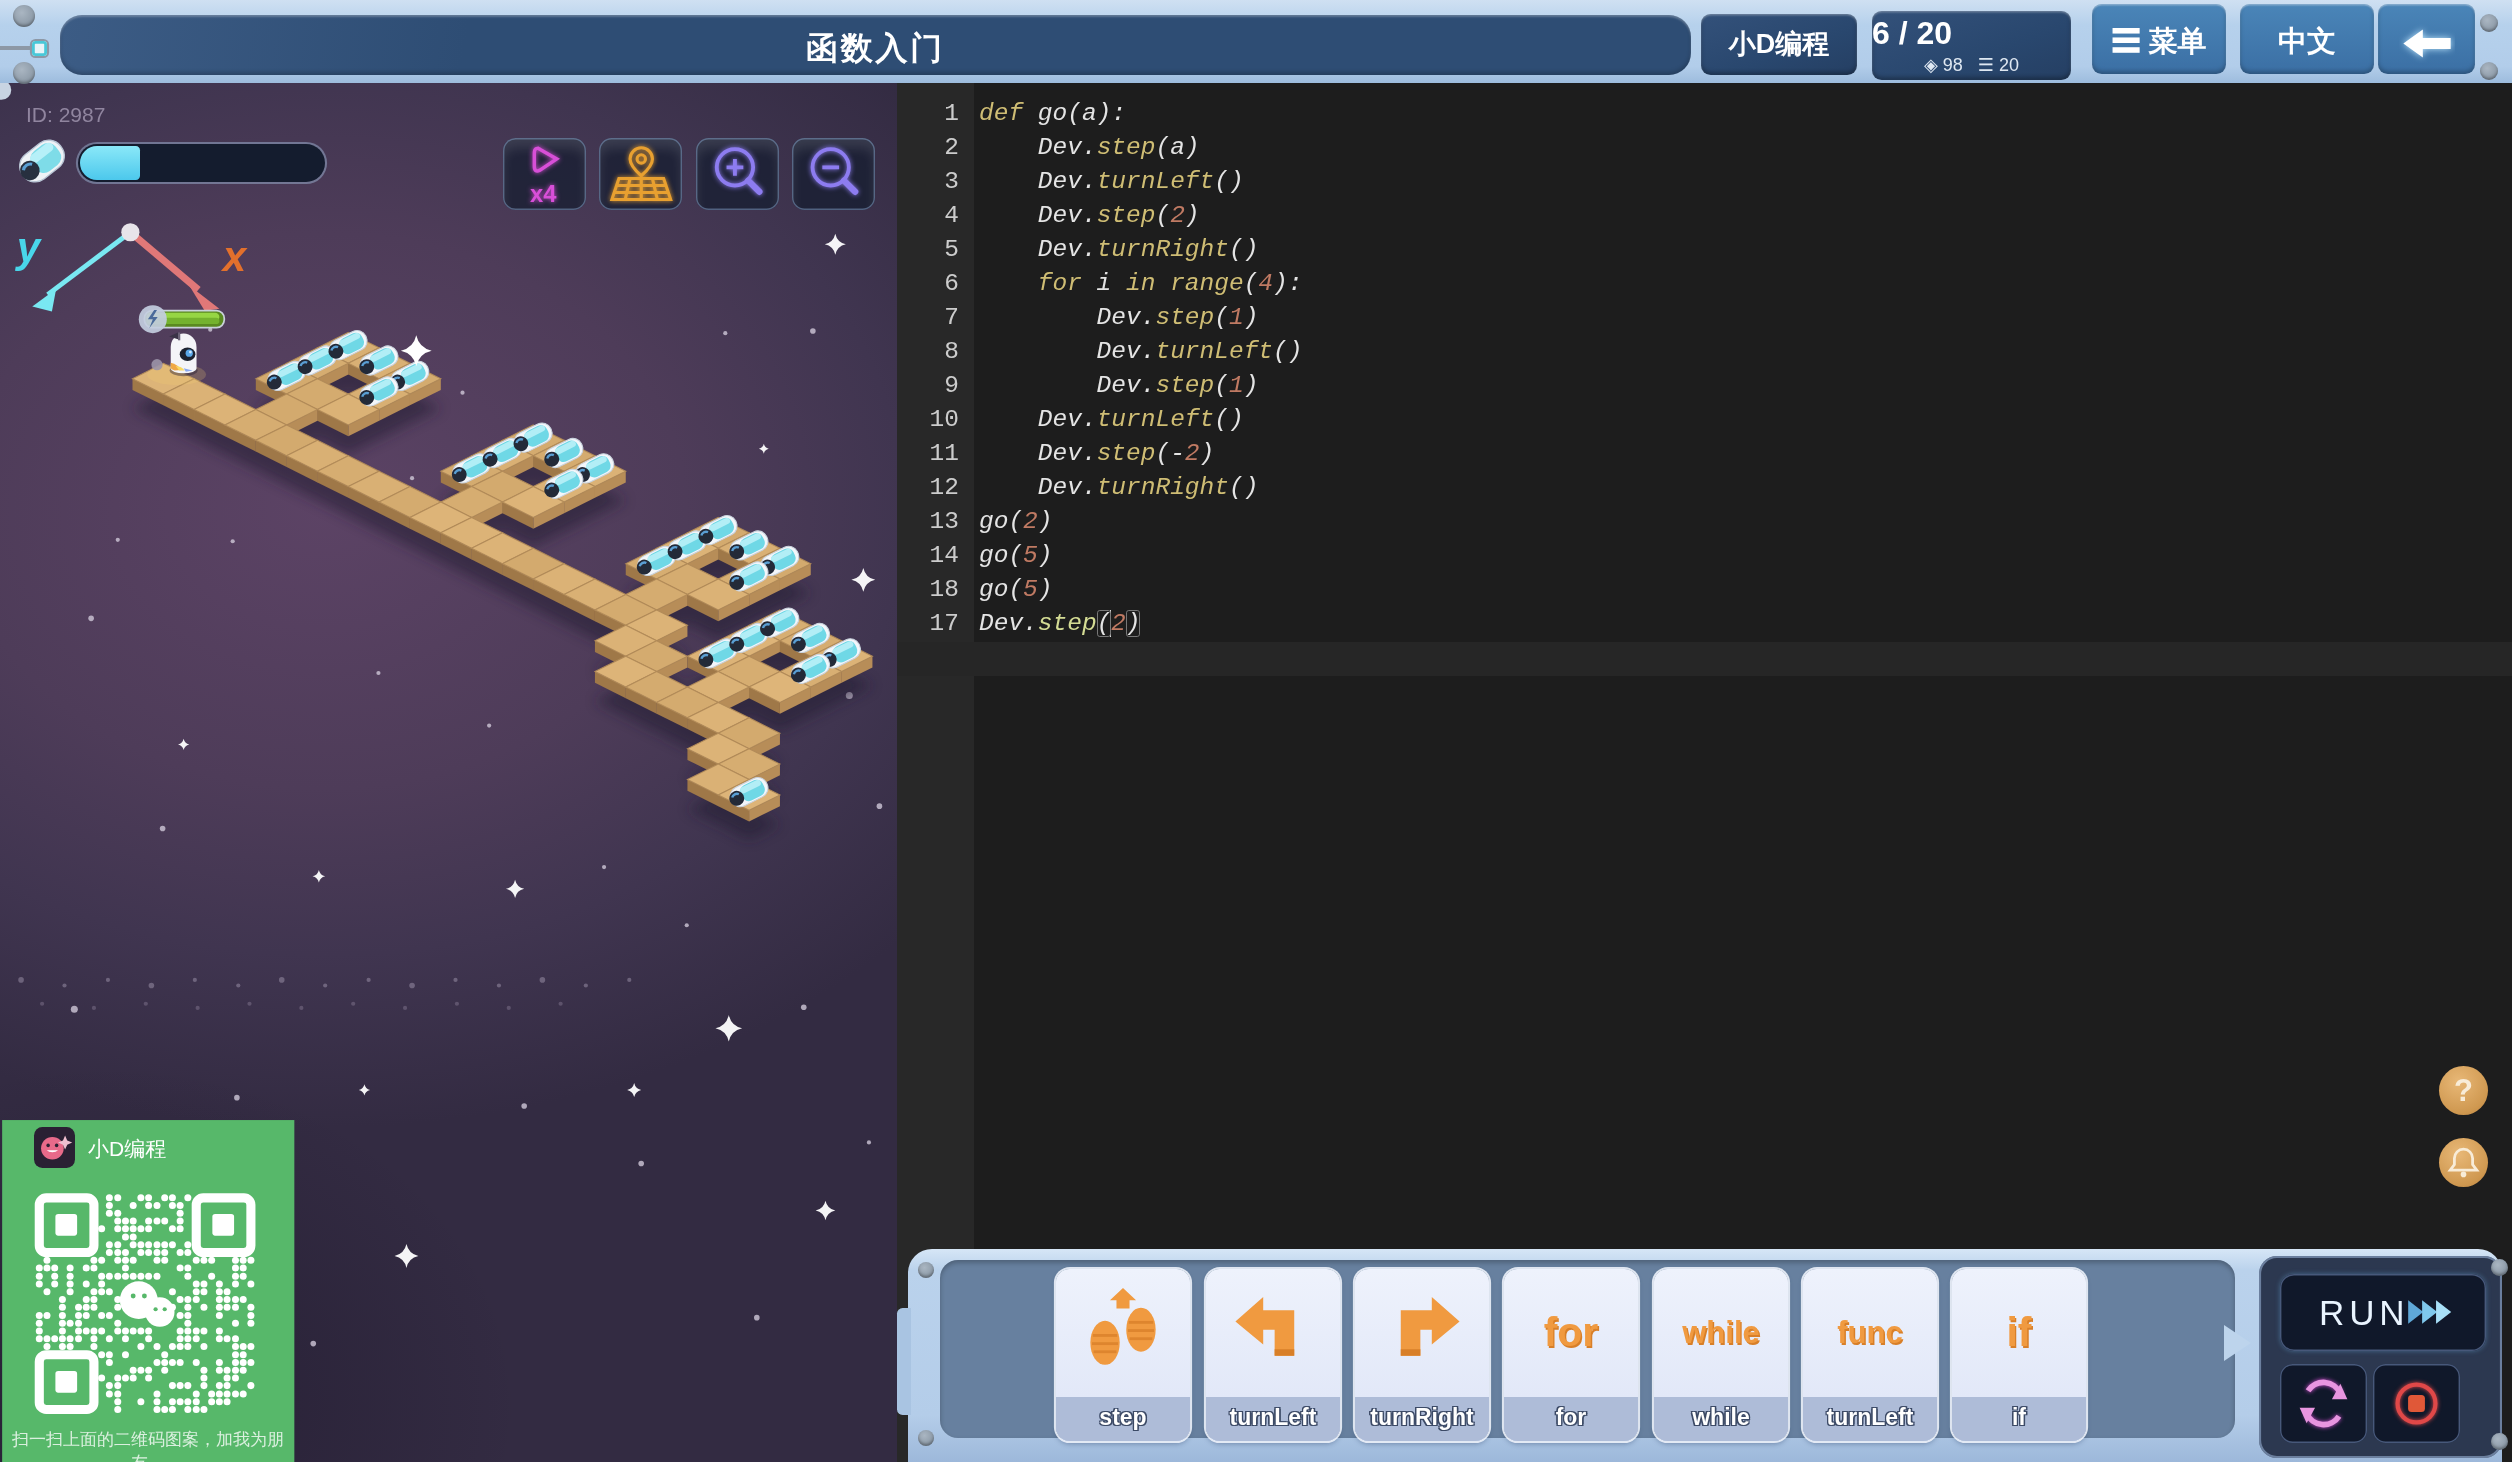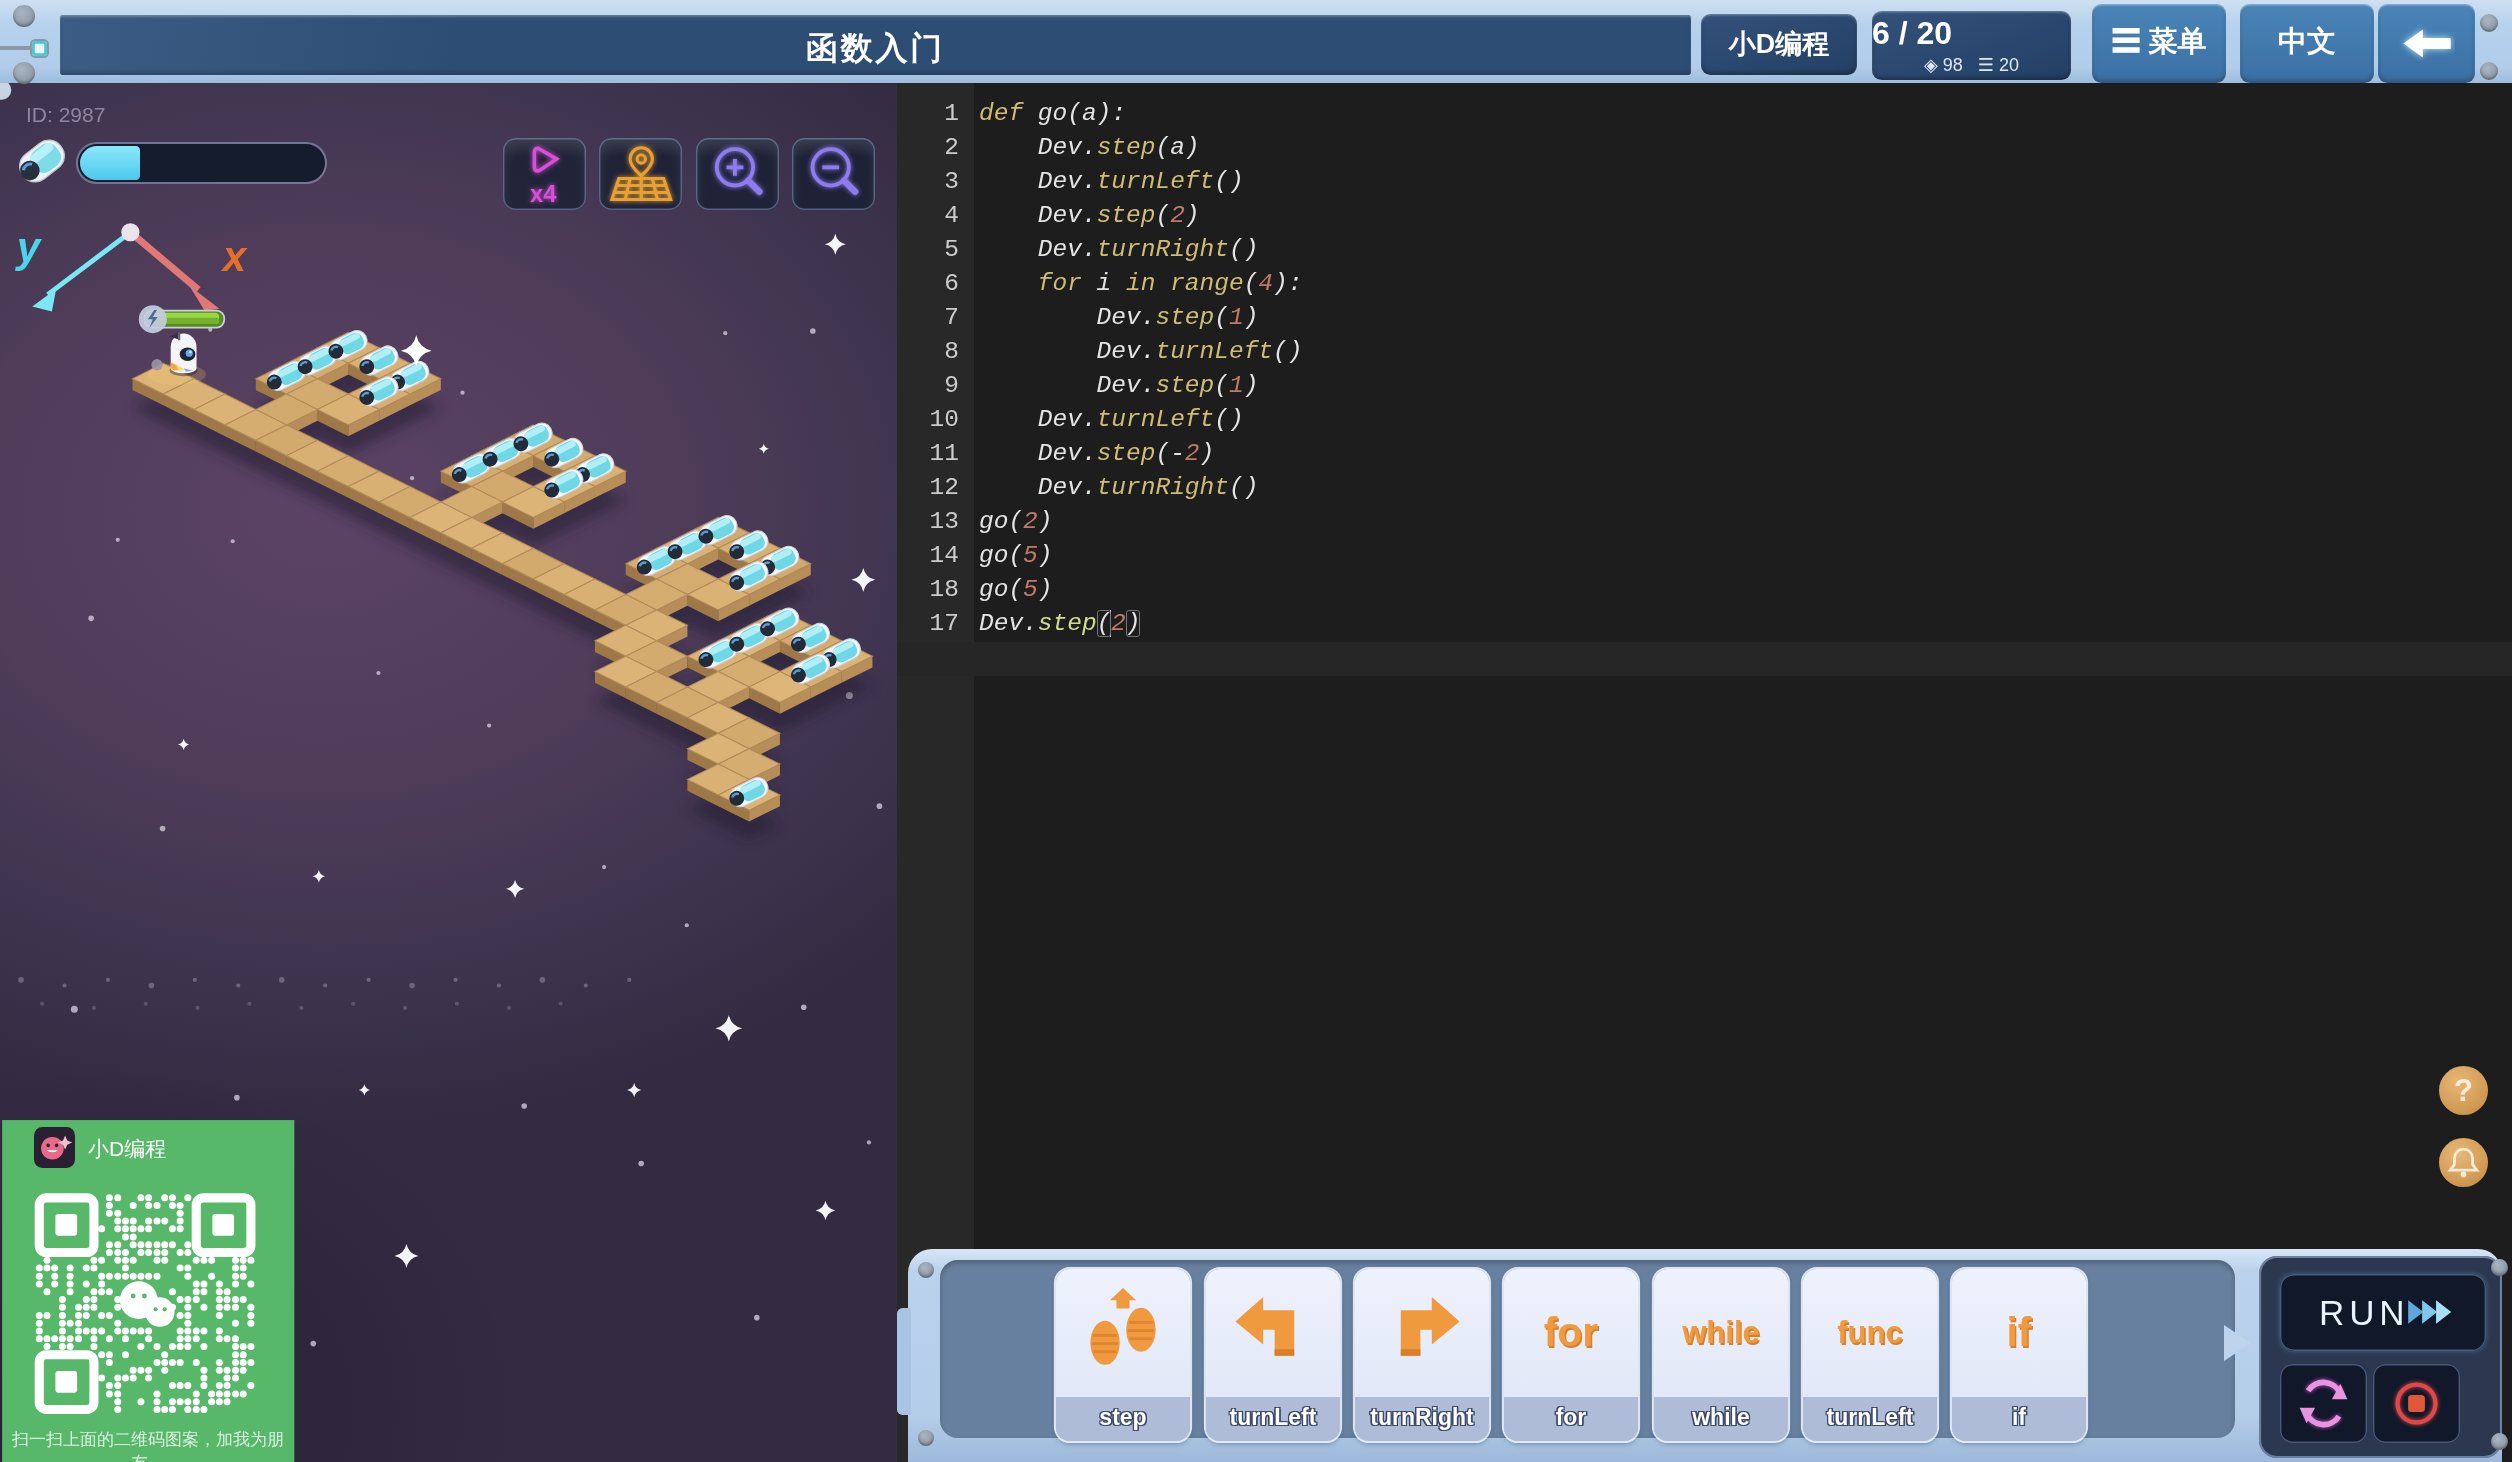--- a/index.html
+++ b/index.html
@@ -1,25 +1,25 @@
 <!DOCTYPE html>
 <html style="font-size:11.2px"><head><meta charset="utf-8">
 <style>
 * { margin:0; padding:0; box-sizing:border-box; }
 html,body { width:2512px; height:1462px; overflow:hidden; background:#111; font-family:"Liberation Sans",sans-serif; }
 #root { position:relative; width:2512px; height:1462px; }
 
 
 #topbar { position:absolute; left:0; top:0; width:2512px; height:83px;
   background:linear-gradient(#cfe0f2 0%,#b6d1ec 30%,#b2cdea 80%,#9dbcdd 100%); }
-#titlebox { position:absolute; left:60px; top:15.4px; width:1631px; height:60px; border-radius:3px;
+#titlebox { position:absolute; left:60px; top:15.4px; width:1631px; height:60px; border-radius:22px;
   background:linear-gradient(100deg,#3c5c85 0%,#2e4d74 25%,#2e4d74 100%); box-shadow:inset 0 2.1px 2.1px rgba(255,255,255,0.25), inset 0 -2.8px 4.2px rgba(0,0,0,0.2);}
 #titlebox .t { position:absolute; left:0; right:0; top:11.2px; text-align:center; color:#fff; font-size:32px; font-weight:bold; letter-spacing:2.8px;}
 .screw { position:absolute; width:22.4px; height:22.4px; border-radius:50%; background:radial-gradient(circle at 40% 35%, #aab6c2, #7e8c9a); box-shadow:inset 0 -2.1px 2.8px rgba(0,0,0,0.3);}
-.navbtn { position:absolute; top:4.2px; height:79px; border-radius:9.8px; background:linear-gradient(#4a85b8,#3b6fa4); color:#fff; font-size:29px; font-weight:bold; text-align:center; line-height:75px; box-shadow:inset 0 1.4px 1.4px rgba(255,255,255,0.35), inset 0 -2.8px 4.2px rgba(0,0,0,0.25);}
+.navbtn { position:absolute; top:4.2px; height:70px; border-radius:9.8px; background:linear-gradient(#4a85b8,#3b6fa4); color:#fff; font-size:29px; font-weight:bold; text-align:center; line-height:75px; box-shadow:inset 0 1.4px 1.4px rgba(255,255,255,0.35), inset 0 -2.8px 4.2px rgba(0,0,0,0.25);}
 .darkbtn { position:absolute; border-radius:9.8px; background:linear-gradient(160deg,#33517a 0%,#29476e 60%,#253f63 100%); box-shadow:inset 0 1.4px 2.1px rgba(255,255,255,0.3), inset 0 -2.8px 4.2px rgba(0,0,0,0.3); color:#fff; }
 
 
 #game { position:absolute; left:0; top:83px; width:897px; height:1379px; overflow:hidden;
   background:radial-gradient(631px 526px at 12% 96%, rgba(22,17,36,0.45) 0%, rgba(22,17,36,0.0) 65%),radial-gradient(806px 617px at 36% 31%, #5c4365 0%, #4e3c59 45%, #403550 72%, #332b42 100%);}
 #game .id { position:absolute; left:26px; top:19.6px; color:#90859f; font-size:21px; }
 .gbtn { position:absolute; top:55px; width:83px; height:72px; border-radius:12.6px; background:rgba(22,30,48,0.75); box-shadow:inset 0 0 0 1.4px rgba(130,160,200,0.5), inset 0 9.8px 11.2px rgba(255,255,255,0.12); }
 #qr { position:absolute; left:2.1px; top:1037px; width:292px; height:342px; }
 #qr .appic { position:absolute; left:32px; top:7px; width:41px; height:41px; border-radius:8.4px; background:#2a2033; }
 #qr .appt { position:absolute; left:86px; top:15.4px; color:#fff; font-size:21px; }

